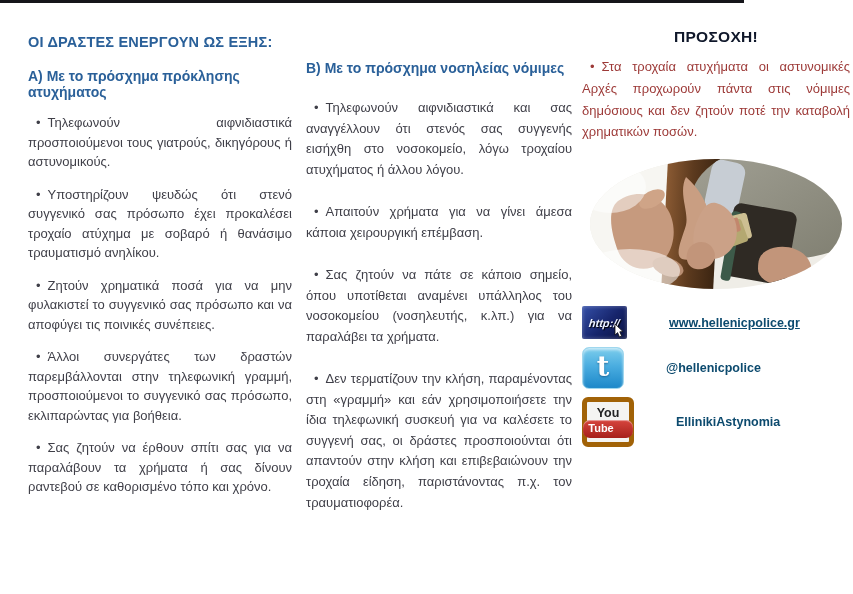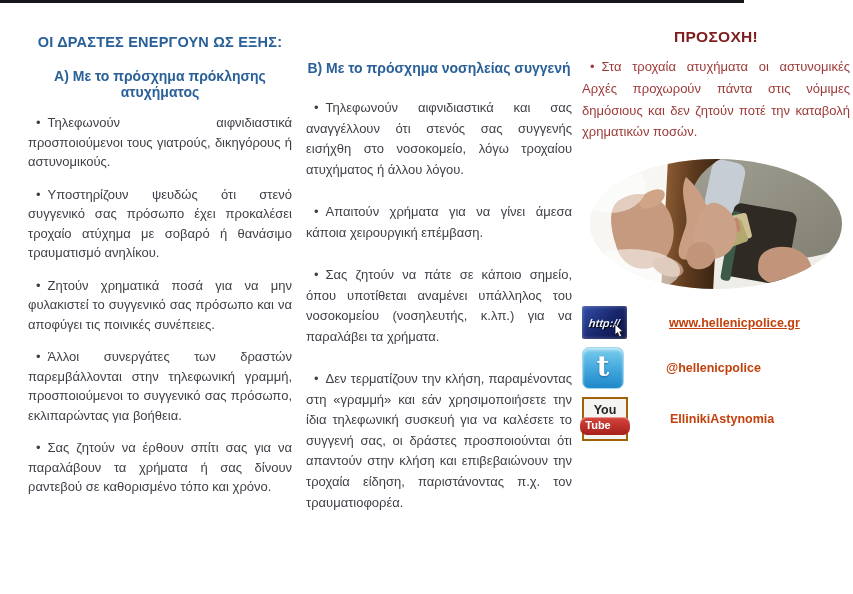--- a/index.html
+++ b/index.html
@@ -6,41 +6,41 @@
   .page{
     position:relative;width:853px;height:594px;background:#ffffff;overflow:hidden;
     font-family:"Liberation Sans","DejaVu Sans",sans-serif;
   }
   .top-line{position:absolute;top:0;left:0;width:744px;height:3px;background:#15151a;}
   .col{position:absolute;top:0;}
   .col-a{left:28px;width:264px;padding-top:34px;}
   .col-b{left:306px;width:266px;padding-top:60px;}
   .col-c{left:582px;width:268px;padding-top:28px;}
   .main-title{
-    text-align:center;font-weight:bold;font-size:14.5px;color:#2a6099;margin:0 0 18px 0;letter-spacing:.2px;
+    text-align:left;font-weight:bold;font-size:14.5px;color:#2a6099;margin:0 0 18px 0;letter-spacing:.2px;
   }
   .sec-heading{
-    font-weight:bold;font-size:14px;color:#2a6099;margin:0 0 4px 0;text-align:center;
+    font-weight:bold;font-size:14px;color:#2a6099;margin:0 0 4px 0;
   }
   .warn-title{
-    text-align:center;font-weight:bold;font-size:15.5px;color:#7f1d1d;margin:0 0 10px 0;letter-spacing:.3px;
+    text-align:center;font-weight:bold;font-size:15.5px;color:#0f172a;margin:0 0 10px 0;letter-spacing:.3px;
   }
   p.bullet{
     text-align:justify;margin:13px 0 0 0;font-size:13px;line-height:1.5;text-indent:8px;
   }
   .col-b p.bullet{margin-top:22px;line-height:1.58;}
   .col-c p.bullet{margin-top:10px;line-height:1.68;}
   .dark{color:#3f3f48;}
   .red{color:#9d3a38;}
   .bdot{margin-right:7px;}
   .photo-wrap{margin:16px 0 0 0;text-align:center;}
   .social{margin-top:13px;display:flex;flex-direction:column;gap:8px;}
   .social-row{display:flex;align-items:center;}
   .social-row .link{
-    margin-left:42px;font-size:12.5px;font-weight:600;color:#c2410c;cursor:pointer;
+    margin-left:42px;font-size:12.5px;font-weight:600;color:#0c4a6e;cursor:pointer;
   }
   .link.underlined{text-decoration:underline;}
   
   .ico-http{
     position:relative;width:45px;height:33px;border-radius:2px;flex:0 0 auto;
     background:linear-gradient(135deg,#3550a8 0%,#16246b 55%,#0a1340 100%);
     box-shadow:inset 0 0 4px rgba(255,255,255,.35);
     display:flex;align-items:center;justify-content:center;
   }
   .ico-http .http-txt{
@@ -54,21 +54,21 @@
     background:linear-gradient(180deg,#7ccdEC 0%,#4aade0 45%,#1d88c9 100%);
     border:1px solid #9fd7ee;box-shadow:inset 0 2px 3px rgba(255,255,255,.6);
     display:flex;align-items:center;justify-content:center;
   }
   .ico-tw .tw-letter{
     color:#ffffff;font-size:27px;font-weight:bold;line-height:1;margin-top:-3px;
     text-shadow:0 1px 2px rgba(10,60,100,.55);font-family:"DejaVu Serif",serif;
   }
   
   .ico-yt{
-    width:42px;height:40px;border-radius:0;background:#f4f4f2;border:2px solid #a16207;flex:0 0 auto;
+    width:42px;height:40px;border-radius:6px;background:#f4f4f2;border:5px solid #a16207;flex:0 0 auto;
     display:flex;flex-direction:column;align-items:center;justify-content:center;gap:1px;
   }
   .ico-yt .yt-you{color:#232323;font-weight:bold;font-size:12.5px;line-height:1;}
   .ico-yt .yt-tube{
     background:linear-gradient(180deg,#d6453d 0%,#a7201b 100%);color:#fff;font-weight:bold;font-size:11px;
     line-height:1;padding:3px 19px 4px 5px;border-radius:7px;box-shadow:inset 0 1px 1px rgba(255,255,255,.5);
   }
 </style>
 </head>
 <body>
@@ -80,21 +80,21 @@
     <h1 class="main-title">ΟΙ ΔΡΑΣΤΕΣ ΕΝΕΡΓΟΥΝ ΩΣ ΕΞΗΣ:</h1>
     <h2 class="sec-heading">Α) Με το πρόσχημα πρόκλησης ατυχήματος</h2>
     <p class="bullet dark"><span class="bdot">•</span><span>Τηλεφωνούν αιφνιδιαστικά προσποιούμενοι τους γιατρούς, δικηγόρους ή αστυνομικούς.</span></p>
     <p class="bullet dark"><span class="bdot">•</span><span>Υποστηρίζουν ψευδώς ότι στενό συγγενικό σας πρόσωπο έχει προκαλέσει τροχαίο ατύχημα με σοβαρό ή θανάσιμο τραυματισμό ανηλίκου.</span></p>
     <p class="bullet dark"><span class="bdot">•</span><span>Ζητούν χρηματικά ποσά για να μην φυλακιστεί το συγγενικό σας πρόσωπο και να αποφύγει τις ποινικές συνέπειες.</span></p>
     <p class="bullet dark"><span class="bdot">•</span><span>Άλλοι συνεργάτες των δραστών παρεμβάλλονται στην τηλεφωνική γραμμή, προσποιούμενοι το συγγενικό σας πρόσωπο, εκλιπαρώντας για βοήθεια.</span></p>
     <p class="bullet dark"><span class="bdot">•</span><span>Σας ζητούν να έρθουν σπίτι σας για να παραλάβουν τα χρήματα ή σας δίνουν ραντεβού σε καθορισμένο τόπο και χρόνο.</span></p>
   </div>
 
   <div class="col col-b">
-    <h2 class="sec-heading">Β) Με το πρόσχημα νοσηλείας συγγενή</h2>
+    <h2 class="sec-heading">Β) Με το πρόσχημα νοσηλείας νόμιμες</h2>
     <p class="bullet dark"><span class="bdot">•</span><span>Τηλεφωνούν αιφνιδιαστικά και σας αναγγέλλουν ότι στενός σας συγγενής εισήχθη στο νοσοκομείο, λόγω τροχαίου ατυχήματος ή άλλου λόγου.</span></p>
     <p class="bullet dark"><span class="bdot">•</span><span>Απαιτούν χρήματα για να γίνει άμεσα κάποια χειρουργική επέμβαση.</span></p>
     <p class="bullet dark"><span class="bdot">•</span><span>Σας ζητούν να πάτε σε κάποιο σημείο, όπου υποτίθεται αναμένει υπάλληλος του νοσοκομείου (νοσηλευτής, κ.λπ.) για να παραλάβει τα χρήματα.</span></p>
     <p class="bullet dark"><span class="bdot">•</span><span>Δεν τερματίζουν την κλήση, παραμένοντας στη «γραμμή» και εάν χρησιμοποιήσετε την ίδια τηλεφωνική συσκευή για να καλέσετε το συγγενή σας, οι δράστες προσποιούνται ότι απαντούν στην κλήση και επιβεβαιώνουν την τροχαία είδηση, παριστάνοντας π.χ. τον τραυματιοφορέα.</span></p>
   </div>
 
   <div class="col col-c">
     <h1 class="warn-title">ΠΡΟΣΟΧΗ!</h1>
     <p class="bullet red"><span class="bdot">•</span><span>Στα τροχαία ατυχήματα οι αστυνομικές Αρχές προχωρούν πάντα στις νόμιμες δημόσιους και δεν ζητούν ποτέ την καταβολή χρηματικών ποσών.</span></p>
 

